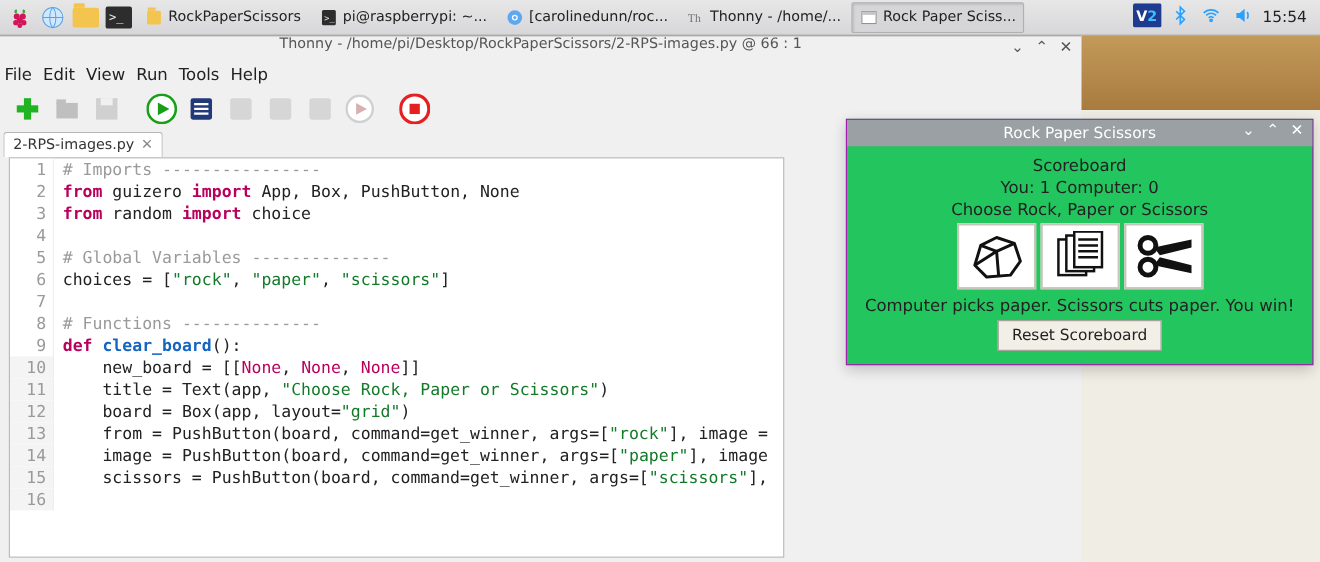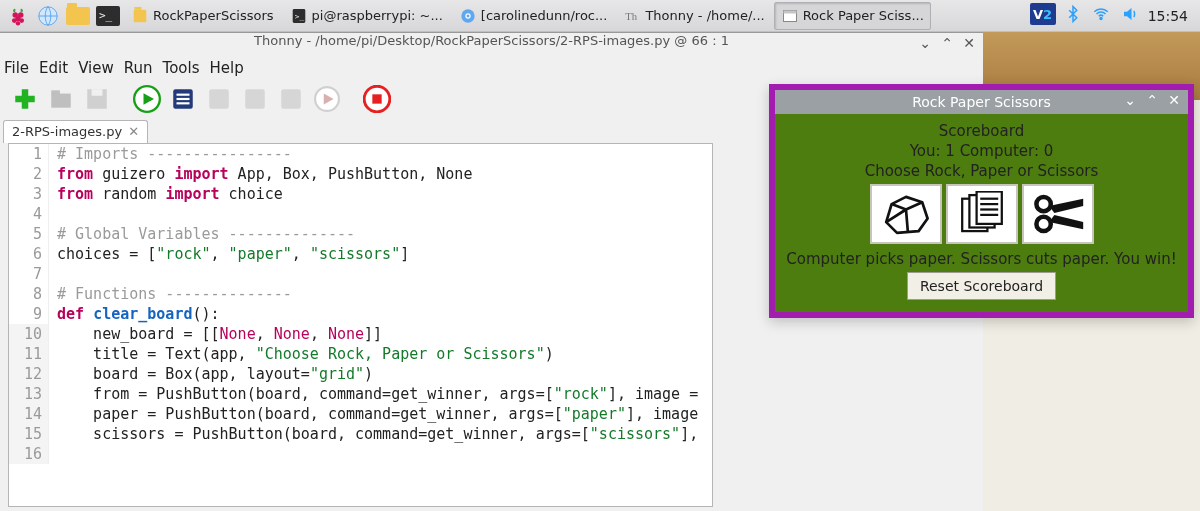--- a/index.html
+++ b/index.html
@@ -31,21 +31,21 @@
   .gutter { width:40px; text-align:right; padding-right:6px; color:#9a9a9a; background:#fff; border-right:1px solid #eee; user-select:none; }
   .gutter.hl { background:#f4f4f4; }
   .codecell { padding-left:8px; white-space:pre; color:#222; }
   .c-cmt { color:#9a9a9a; }
   .c-kw  { color:#b8005c; font-weight:bold; }
   .c-def { color:#1565c0; font-weight:bold; }
   .c-str { color:#137a2a; }
   .c-none{ color:#b8005c; }
 
   
-  .rps { position:absolute; left:769px; top:84px; width:425px; background:#4d7c0f; border:6px solid #a21caf; box-shadow:0 4px 12px rgba(0,0,0,0.2); }
+  .rps { position:absolute; left:769px; top:108px; width:425px; background:#22c55e; border:1px solid #a21caf; box-shadow:0 4px 12px rgba(0,0,0,0.2); }
   .rps-title { height:24px; background:#9aa0a3; color:#fff; display:flex; align-items:center; justify-content:center; font-size:14px; position:relative; }
   .rps-title .wc { position:absolute; right:6px; top:3px; display:flex; gap:6px; }
   .rps-body { padding:6px 8px 12px; text-align:center; color:#222; }
   .rps-body .line { margin:2px 0; font-size:15px; }
   .rps-choices { display:flex; justify-content:center; gap:4px; margin:4px 0 6px; }
   .choice { width:72px; height:60px; background:#fff; border:2px solid #c7c4bb; display:flex; align-items:center; justify-content:center; cursor:pointer; }
   .reset { display:inline-block; background:#f2efe7; border:1px solid #9e9b93; padding:5px 12px; font-size:14px; cursor:pointer; margin-top:2px; }
 
   
   .desk-strip { position:absolute; left:983px; top:32px; right:0; height:68px; background:linear-gradient(#c39a5a,#a87b3f); }
@@ -292,21 +292,21 @@
     <div class="editor-row">
         <div class="gutter hl">12</div>
         <div class="codecell"><span>    board = Box(app, layout=</span><span class="c-str">"grid"</span><span>)</span></div>
       </div>
     <div class="editor-row">
         <div class="gutter hl">13</div>
         <div class="codecell"><span>    from = PushButton(board, command=get_winner, args=[</span><span class="c-str">"rock"</span><span>], image =</span></div>
       </div>
     <div class="editor-row">
         <div class="gutter hl">14</div>
-        <div class="codecell"><span>    paper = PushButton(board, command=get_winner, args=[</span><span class="c-str">"paper"</span><span>], image</span></div>
+        <div class="codecell"><span>    image = PushButton(board, command=get_winner, args=[</span><span class="c-str">"paper"</span><span>], image</span></div>
       </div>
     <div class="editor-row">
         <div class="gutter hl">15</div>
         <div class="codecell"><span>    scissors = PushButton(board, command=get_winner, args=[</span><span class="c-str">"scissors"</span><span>],</span></div>
       </div>
     <div class="editor-row">
         <div class="gutter hl">16</div>
         <div class="codecell"> </div>
       </div>
   </div>

